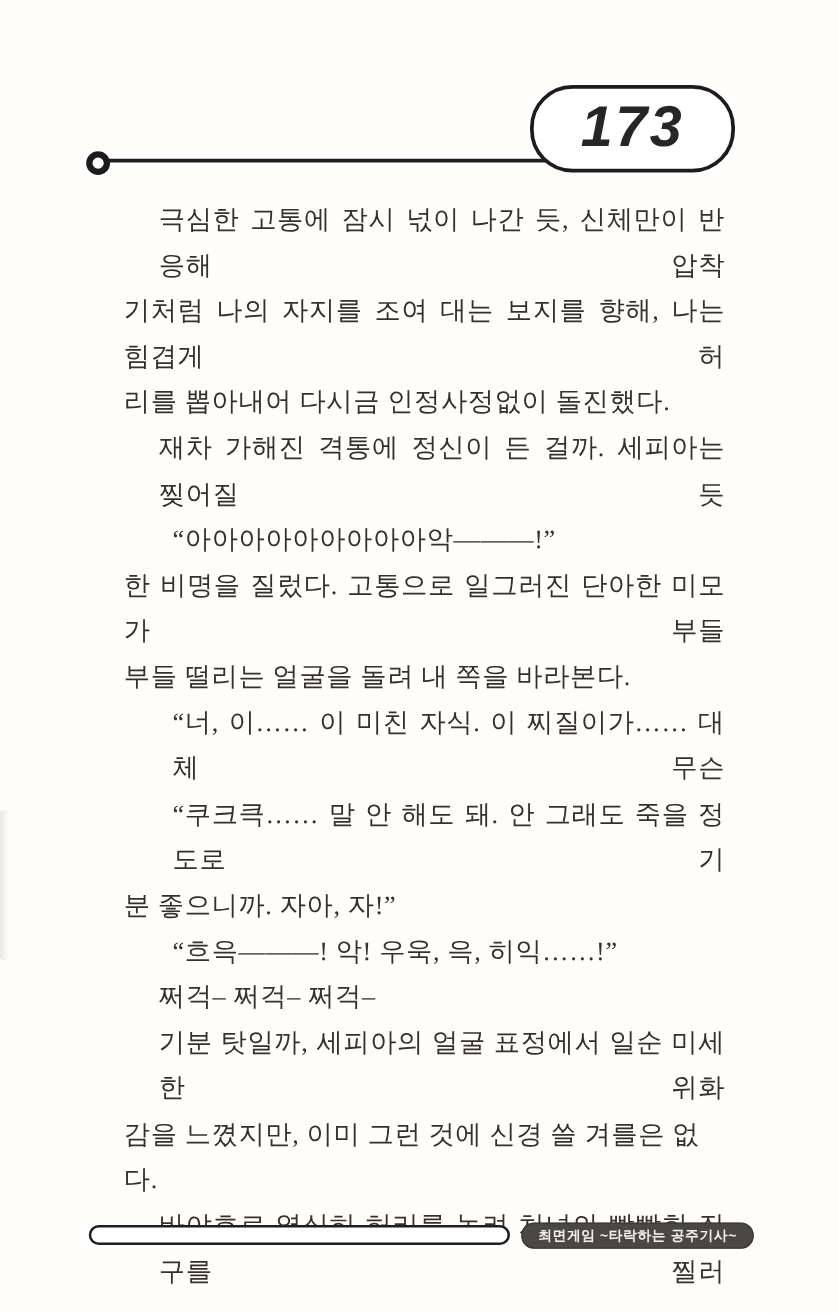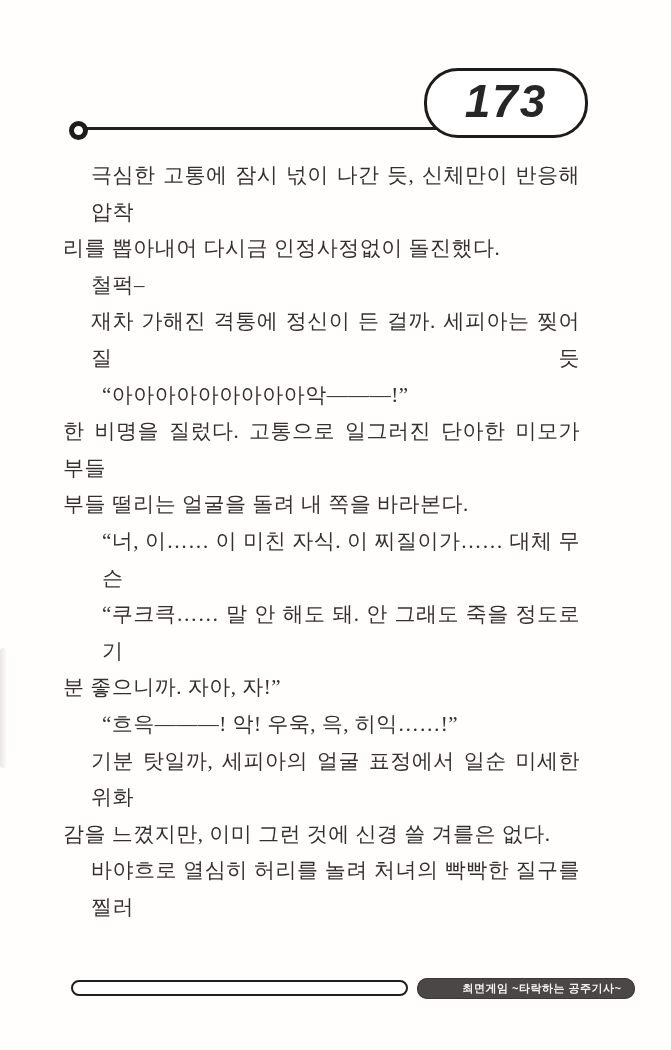--- a/index.html
+++ b/index.html
@@ -57,21 +57,21 @@
   
   .body-text {
     position: absolute;
     left: 63px; top: 157px;
     width: 517px;
     color: #34302d;
     font-size: 21px;
     line-height: 36.6px;
     letter-spacing: 0.5px;
   }
-  .tline { min-height: 36.6px; white-space: normal; }
+  .tline { min-height: 36.6px; white-space: normal; margin-left: 36px; }
   .tline.fill { text-align: justify; text-align-last: justify; }
   .tline.ind-p { padding-left: 28px; }
   .tline.ind-q { padding-left: 39px; }
 
   
   .ftr-rule {
     position: absolute;
     left: 71px; top: 980px;
     width: 333px; height: 12px;
     background: #ffffff;
@@ -84,21 +84,20 @@
     width: 186px; height: 21px;
     background: #4a4744;
     border-radius: 11px;
     display: flex; align-items: center; justify-content: center;
     color: #f4f2ef;
     font-family: "Liberation Sans", "DejaVu Sans", sans-serif;
     font-size: 11px;
     font-weight: bold;
     letter-spacing: 0.5px;
     box-shadow: 0 0 0 1px #3a3836 inset;
-    padding-left: 32px;
   }
 
   
   .scan-artifact {
     position: absolute;
     left: 0; top: 648px;
     width: 7px; height: 120px;
     background: linear-gradient(90deg, #e9e6e2, rgba(255,255,255,0));
     border-radius: 3px;
   }
@@ -114,30 +113,31 @@
     <div class="hdr-line"></div>
     <div class="hdr-ring"></div>
     <div class="hdr-pill">
       <span class="hdr-pagenum">173</span>
     </div>
   </header>
 
   <main class="body-text" id="text-lines">
 
   <div class="tline fill ind-p">극심한 고통에 잠시 넋이 나간 듯, 신체만이 반응해 압착</div>
+      <div class="tline fill">기처럼 나의 자지를 조여 대는 보지를 향해, 나는 힘겹게 허</div>
       <div class="tline">리를 뽑아내어 다시금 인정사정없이 돌진했다.</div>
-      <div class="tline ind-p">철퍽–</div>
       <div class="tline fill ind-p">재차 가해진 격통에 정신이 든 걸까. 세피아는 찢어질 듯</div>
       <div class="tline ind-q">“아아아아아아아아아악———!”</div>
       <div class="tline fill">한 비명을 질렀다. 고통으로 일그러진 단아한 미모가 부들</div>
       <div class="tline">부들 떨리는 얼굴을 돌려 내 쪽을 바라본다.</div>
       <div class="tline fill ind-q">“너, 이…… 이 미친 자식. 이 찌질이가…… 대체 무슨</div>
       <div class="tline fill ind-q">“쿠크큭…… 말 안 해도 돼. 안 그래도 죽을 정도로 기</div>
       <div class="tline">분 좋으니까. 자아, 자!”</div>
       <div class="tline ind-q">“흐윽———! 악! 우욱, 윽, 히익……!”</div>
+      <div class="tline ind-p">쩌걱– 쩌걱– 쩌걱–</div>
       <div class="tline fill ind-p">기분 탓일까, 세피아의 얼굴 표정에서 일순 미세한 위화</div>
       <div class="tline">감을 느꼈지만, 이미 그런 것에 신경 쓸 겨를은 없다.</div>
       <div class="tline fill ind-p">바야흐로 열심히 허리를 놀려 처녀의 빡빡한 질구를 찔러</div>
     </main>
 
   <footer>
     <div class="ftr-rule"></div>
     <div class="ftr-badge">최면게임 ~타락하는 공주기사~</div>
   </footer>
 

